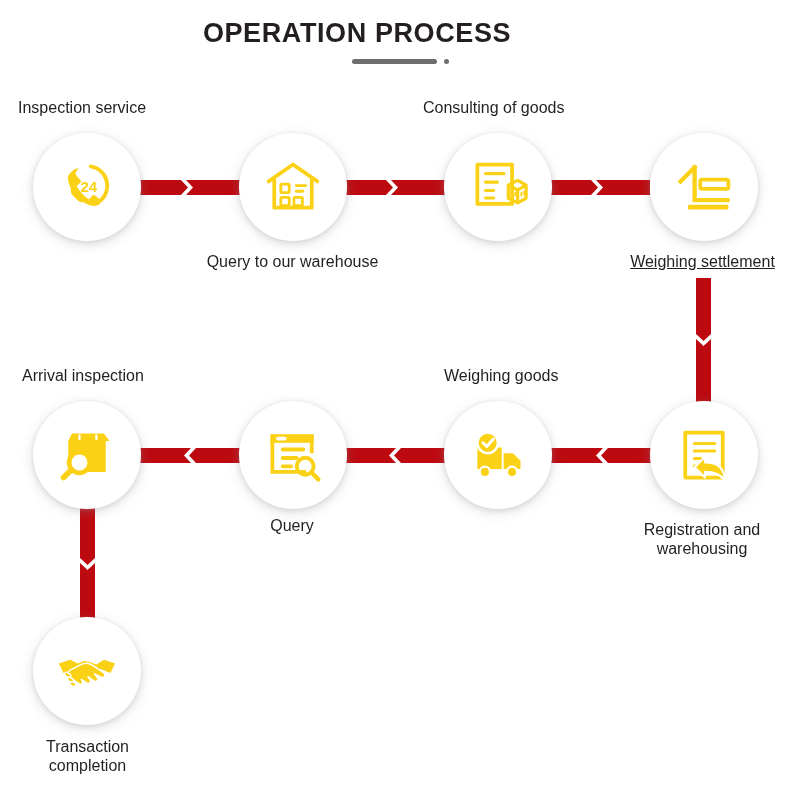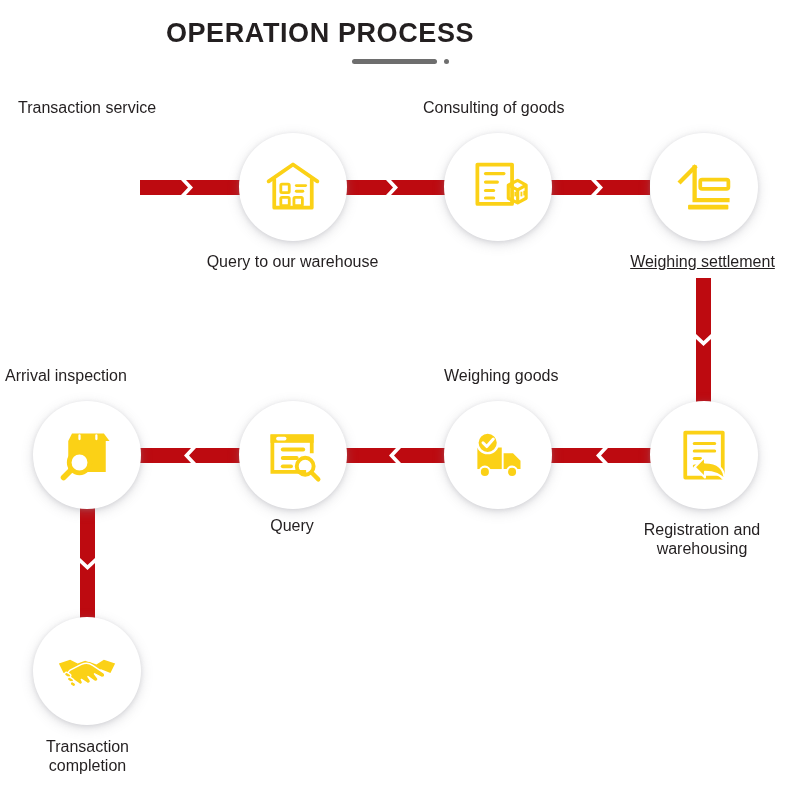--- a/index.html
+++ b/index.html
@@ -28,20 +28,21 @@
   .title {
     position: absolute;
     left: 0;
     top: 18px;
     width: 640px;
     text-align: center;
     font-size: 27px;
     font-weight: bold;
     letter-spacing: 0.6px;
     color: #231f20;
+    padding-left: 37px;
   }
   .title-rule {
     position: absolute;
     left: 0;
     top: 56px;
     width: 800px;
     height: 10px;
     display: flex;
     align-items: center;
     justify-content: center;
@@ -166,21 +167,35 @@
     <div class="chev-left" style="left:44px;"></div>
   </div>
   <div class="hconn" style="left:140px; top:448px; width:100px;">
     <div class="chev-left" style="left:44px;"></div>
   </div>
 
   <div class="vconn" style="left:80px; top:508px; height:110px;">
     <div class="chev-down" style="top:50px;"></div>
   </div>
 
-  <div class="label" style="left:0px; top:98px; width:175px; text-align:left; padding-left:18px; box-sizing:border-box;">Transaction service</div>
+  <div class="label" style="left:0px; top:98px; width:175px; text-align:left; padding-left:18px; box-sizing:border-box;">Inspection service</div>
+  <div class="node" style="left:33px; top:133px;">
+    <div class="disc">
+      <span>
+        <svg viewBox="0 0 64 64" xmlns="http://www.w3.org/2000/svg">
+          <g fill="none" stroke="#fbd116" stroke-width="4.2" stroke-linecap="round">
+            <path d="M36 10 A21 21 0 0 1 47 46"></path>
+          </g>
+          <path d="M23 12 c-5 0 -9 4 -9 9 0 3 1 6 3 9 l0 0 c-3 3 -3 8 0 11 l5 5 c3 3 8 3 11 0 l0 0 c-4 -2 -8 -5 -11 -9 -3 -4 -4 -8 -4 -12 0 -5 2 -9 5 -13 z" fill="#fbd116"></path>
+          <path d="M17 15 c-4 2 -6 6 -5 10 1 6 4 12 9 17 5 5 11 9 17 10 4 1 8 -1 10 -5 l-9 -7 -5 5 c-5 -3 -10 -8 -13 -14 l5 -5 z" fill="#fbd116"></path>
+          <text x="34" y="37" font-family="Liberation Sans, sans-serif" font-size="16" font-weight="bold" fill="#fbd116" text-anchor="middle">24</text>
+        </svg>
+      </span>
+    </div>
+  </div>
 
   <div class="node" style="left:239px; top:133px;">
     <div class="disc">
       <span>
         <svg viewBox="0 0 64 64" xmlns="http://www.w3.org/2000/svg">
           <g stroke="#fbd116" fill="none" stroke-width="4" stroke-linejoin="round" stroke-linecap="round">
             <path d="M6 26 L32 8 L58 26"></path>
             <path d="M12 24 L12 54 L52 54 L52 24"></path>
           </g>
           <g fill="#fbd116">
@@ -289,21 +304,21 @@
           </g>
           <circle cx="45" cy="44" r="9" fill="none" stroke="#fbd116" stroke-width="4.2"></circle>
           <circle cx="45" cy="44" r="9" fill="none" stroke="#ffffff" stroke-width="2" stroke-opacity="0"></circle>
           <path d="M52 51 L59 58" stroke="#fbd116" stroke-width="4.6" stroke-linecap="round"></path>
         </svg>
       </span>
     </div>
   </div>
   <div class="label" style="left:202px; top:516px; width:180px;">Query</div>
 
-  <div class="label" style="left:0px; top:366px; width:190px; text-align:left; padding-left:5px; box-sizing:border-box;">Arrival inspection</div>
+  <div class="label" style="left:0px; top:366px; width:190px; text-align:left; padding-left:22px; box-sizing:border-box;">Arrival inspection</div>
   <div class="node" style="left:33px; top:401px;">
     <div class="disc">
       <span>
         <svg viewBox="0 0 64 64" xmlns="http://www.w3.org/2000/svg">
           <path d="M12 17 L52 17 L52 50 L12 50 Z" fill="#fbd116"></path>
           <path d="M16 9 L50 9 L56 17 L12 17 Z" fill="#fbd116"></path>
           <path d="M24 11 L24 15 M42 11 L42 15" stroke="#ffffff" stroke-width="2.4" stroke-linecap="round"></path>
           <circle cx="24" cy="40" r="11" fill="#ffffff" stroke="#fbd116" stroke-width="5"></circle>
           <path d="M15 48 L7 56" stroke="#fbd116" stroke-width="6" stroke-linecap="round"></path>
         </svg>

